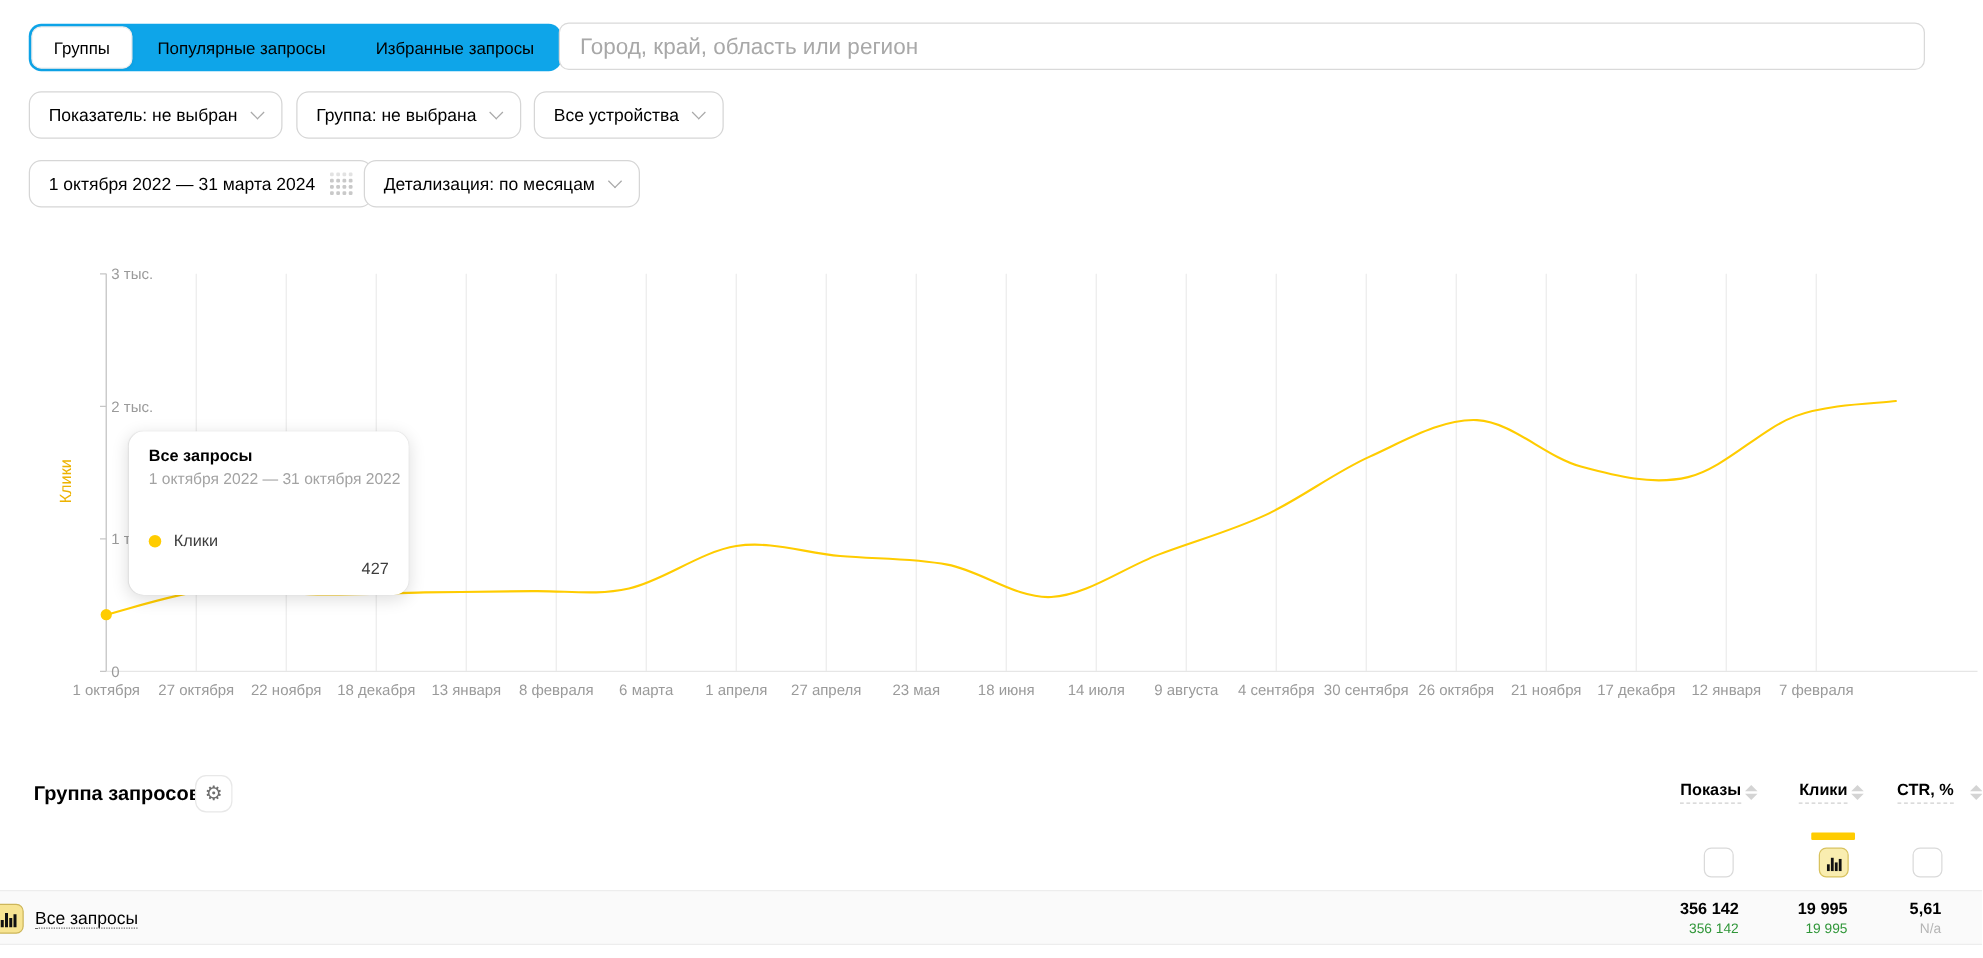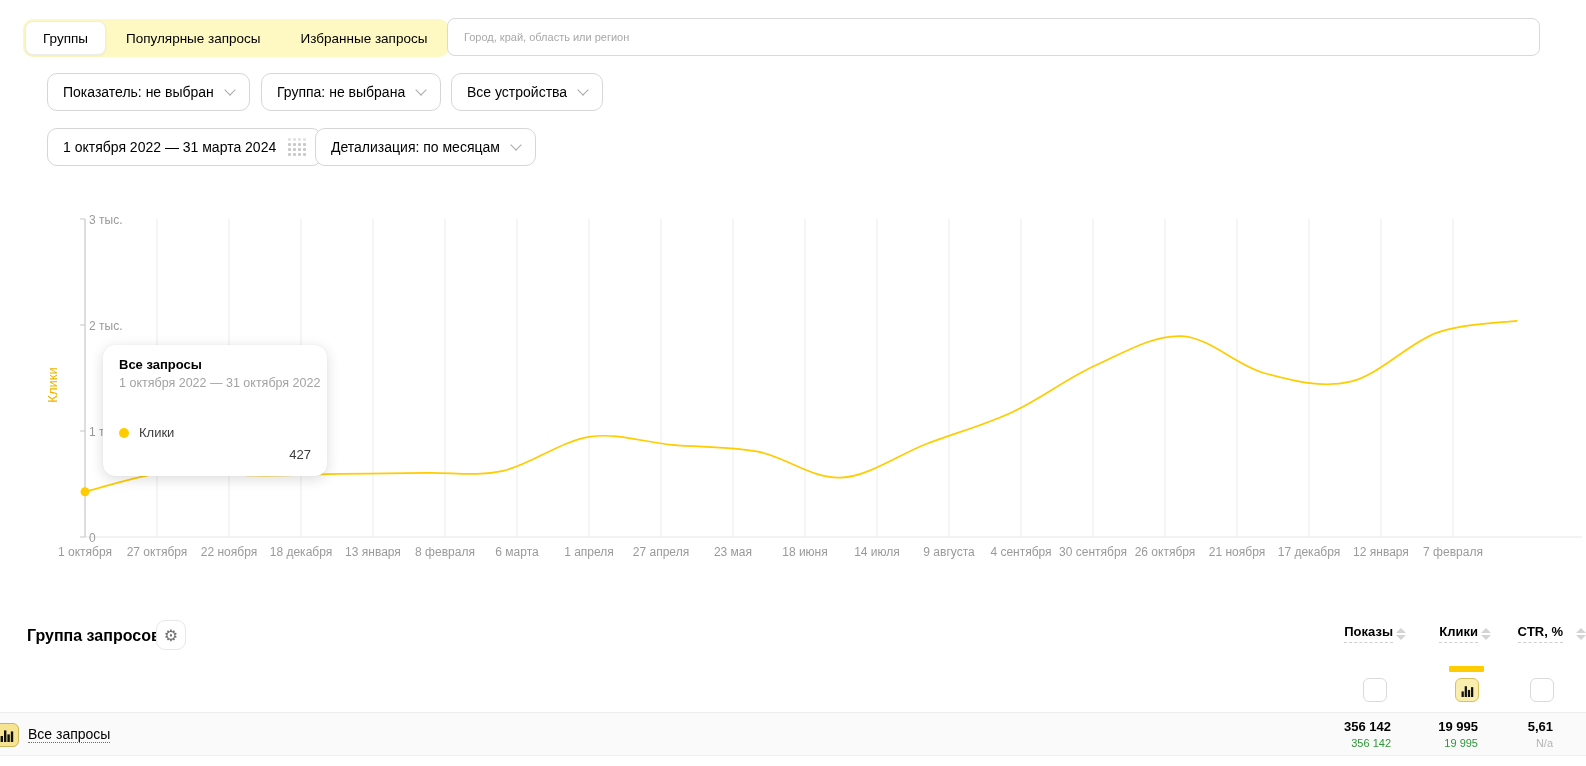--- a/index.html
+++ b/index.html
@@ -1,28 +1,28 @@
 <!DOCTYPE html>
 <html style="--accent: #ffcc00; --positive: #2f9638;"><head>
 <meta charset="utf-8">
 <style>
   html,body{margin:0;padding:0;background:#fff;}
   body{font-family:"Liberation Sans",sans-serif;color:#000;}
   .canvas{position:relative;width:1586px;height:766px;background:#fff;overflow:hidden;}
 
   
-  .tabbar{position:absolute;left:23px;top:19px;height:38px;background:#fef9c3;border-radius:10px;display:flex;align-items:center;padding:0 2px;}
+  .tabbar{position:absolute;left:23px;top:19px;height:38px;background:#0ea5e9;border-radius:10px;display:flex;align-items:center;padding:0 2px;}
   .tab{padding:0 20px;height:38px;display:flex;align-items:center;font-size:13.5px;cursor:pointer;white-space:nowrap;}
   .tab.active{background:#fff;border:1px solid #ececec;border-radius:8px;height:32px;padding:0 17px;box-shadow:0 1px 3px rgba(0,0,0,.05);}
 
-  .search{position:absolute;left:447px;top:18px;width:1093px;height:38px;border:1px solid #d9d9d9;border-radius:8px;box-sizing:border-box;padding:0 16px;font-size:11px;color:#000;outline:none;background:#fff;}
+  .search{position:absolute;left:447px;top:18px;width:1093px;height:38px;border:1px solid #d9d9d9;border-radius:8px;box-sizing:border-box;padding:0 16px;font-size:18px;color:#000;outline:none;background:#fff;}
   .search::placeholder{color:#a8a8a8;}
 
   
-  .btn{position:absolute;height:38px;border:1px solid #d6d6d6;border-radius:10px;background:#fff;display:flex;align-items:center;gap:12px;padding:0 15px;font-size:14px;box-sizing:border-box;cursor:pointer;white-space:nowrap;margin-left:24px;}
+  .btn{position:absolute;height:38px;border:1px solid #d6d6d6;border-radius:10px;background:#fff;display:flex;align-items:center;gap:12px;padding:0 15px;font-size:14px;box-sizing:border-box;cursor:pointer;white-space:nowrap;}
   #f-metric{left:23px;top:73px;}
   #f-group{left:237px;top:73px;}
   #f-devices{left:427px;top:73px;}
   #date-range{left:23px;top:128px;}
   #detail{left:291px;top:128px;}
   .chev{width:7px;height:7px;border-right:1.5px solid #a9a9a9;border-bottom:1.5px solid #a9a9a9;transform:rotate(45deg);margin-top:-4px;flex:none;}
   .cal{display:grid;grid-template-columns:repeat(4,3px);grid-auto-rows:3px;gap:2px;flex:none;}
   .cal i{background:#c9c9c9;border-radius:1px;display:block;}
   .cal i.hd{background:#e2e2e2;}
 

